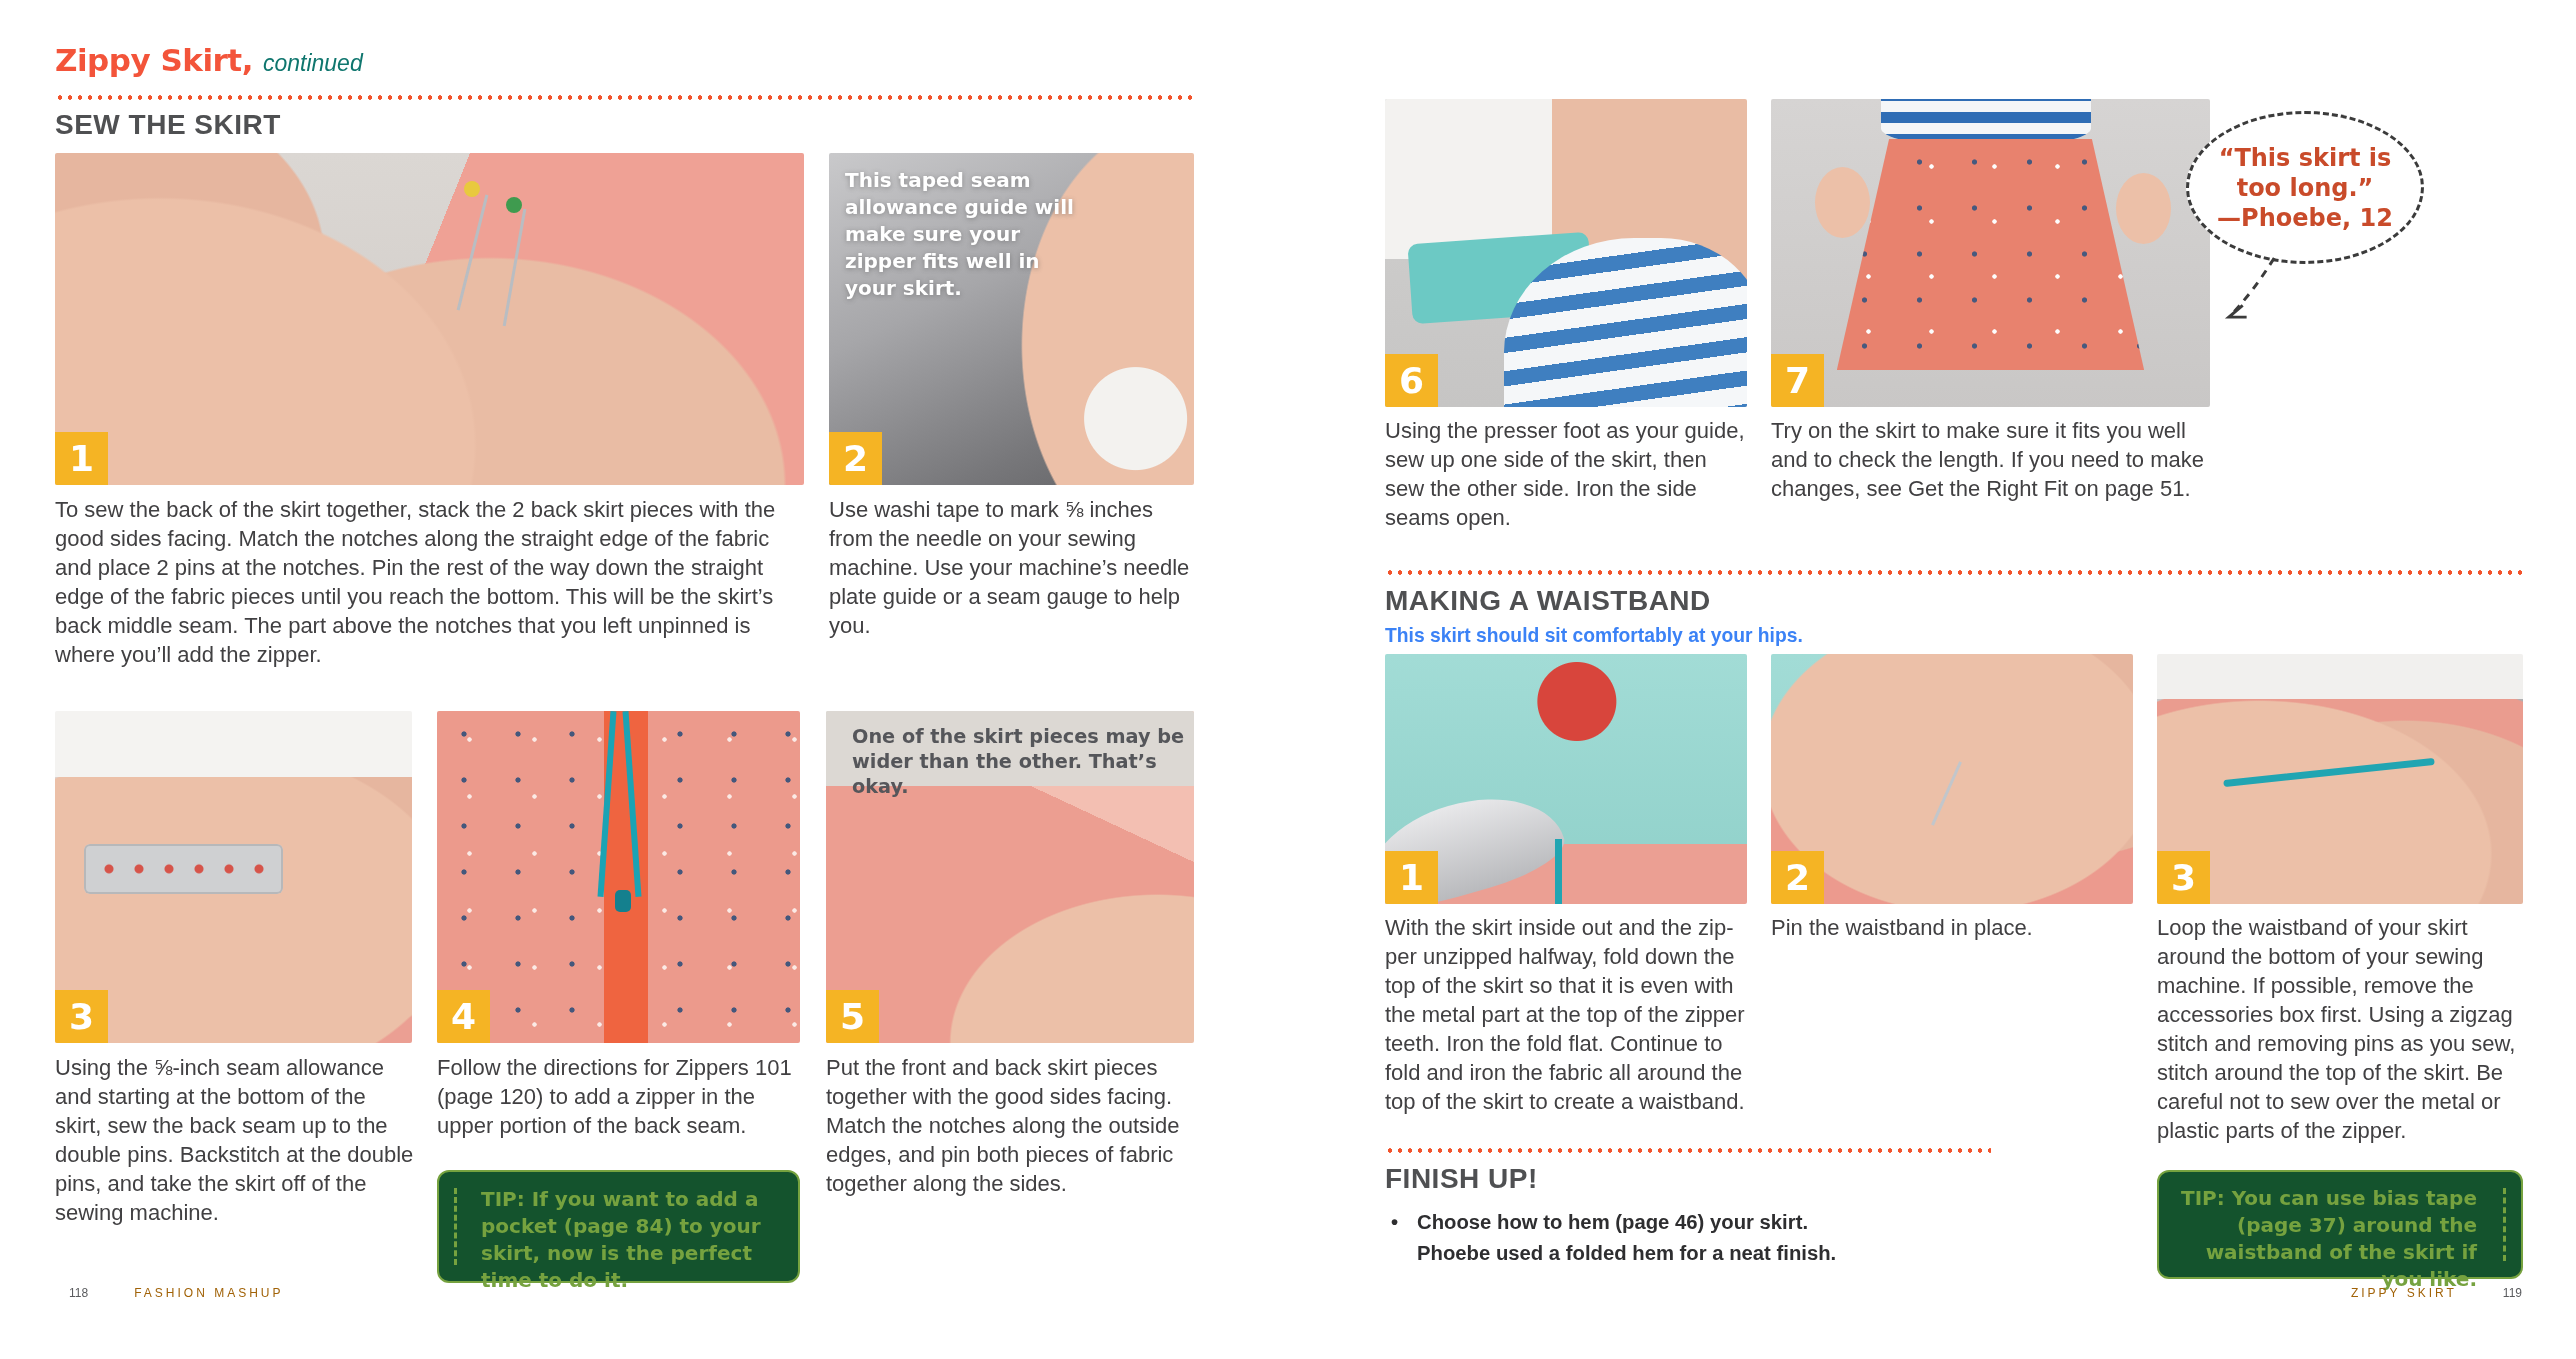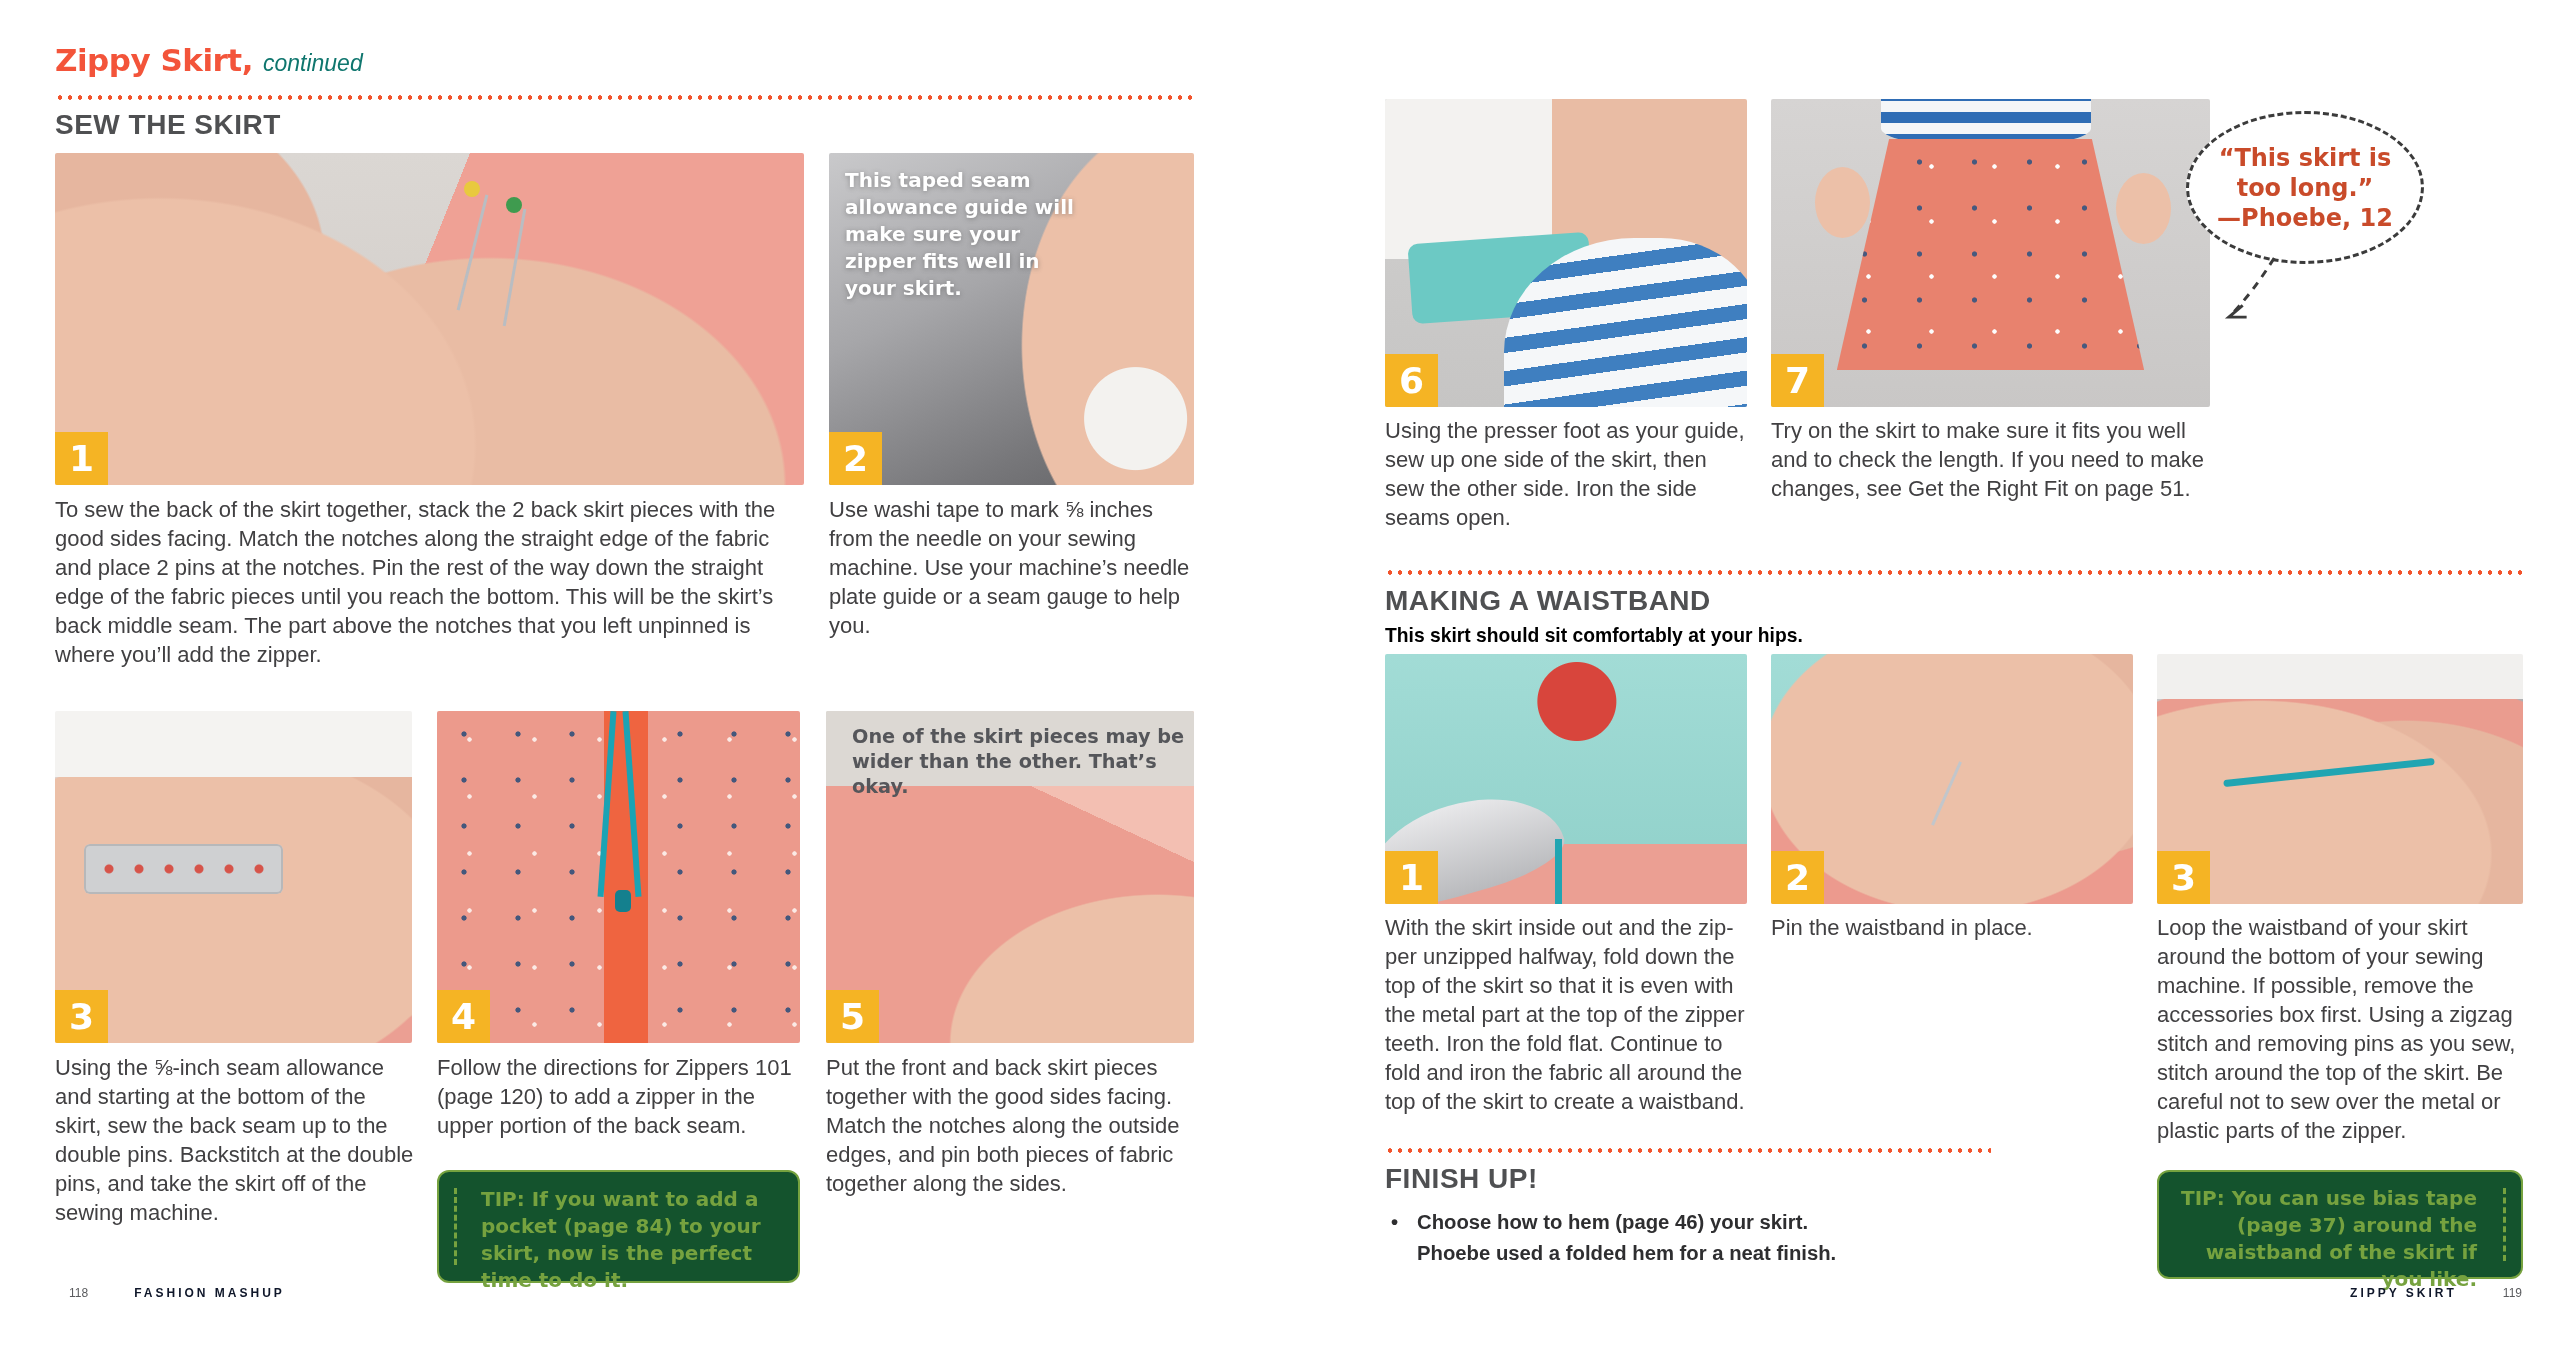--- a/index.html
+++ b/index.html
@@ -8,21 +8,21 @@
   .abs{position:absolute;}
   
   .hdr{position:absolute;white-space:nowrap;}
   .hdr-title{font-family:"DejaVu Sans",sans-serif;font-weight:bold;font-size:31px;color:#f3543a;letter-spacing:-0.5px;}
   .hdr-cont{font-style:italic;font-size:23px;color:#0f766e;margin-left:10px;}
   
   .dotted{position:absolute;height:5px;background-image:radial-gradient(circle,#f2532b 2px,rgba(0,0,0,0) 2.5px);
           background-size:10px 5px;background-repeat:repeat-x;background-position:0 50%;}
   
   .h-sec{position:absolute;font-weight:bold;font-size:28px;color:#4f5052;letter-spacing:0.5px;white-space:nowrap;}
-  .h-sub{position:absolute;font-weight:bold;font-size:19.3px;color:#000000;white-space:nowrap;}
+  .h-sub{position:absolute;font-weight:bold;font-size:19.3px;color:#3b82f6;white-space:nowrap;}
   
   .photo{position:absolute;overflow:hidden;border-radius:2px;}
   .badge{position:absolute;left:0;bottom:0;width:53px;height:53px;background:#f5b424;color:#ffffff;
          display:flex;align-items:center;justify-content:center;
          font-family:"DejaVu Sans",sans-serif;font-weight:bold;font-size:36px;}
   .shape{position:absolute;}
   
   .txt{position:absolute;font-size:22px;line-height:29px;color:#414042;}
   
   .cap-overlay{position:absolute;font-family:"DejaVu Sans",sans-serif;font-weight:bold;
@@ -42,21 +42,21 @@
   .bubble{position:absolute;box-sizing:border-box;border:3px dashed #3b3b3b;border-radius:50%;
           background:#ffffff;display:flex;flex-direction:column;justify-content:center;align-items:center;z-index:5;}
   .bubble-line{font-family:"DejaVu Sans",sans-serif;font-weight:bold;font-size:24px;line-height:30px;color:#c94b2a;}
   .bubble-tail{position:absolute;z-index:5;}
   
   .fin-line{font-weight:bold;font-size:20.3px;line-height:31px;color:#2e2e30;}
   .fin-indent{padding-left:26px;}
   .fin-bullet{display:inline-block;width:26px;}
   
   .footer{position:absolute;display:flex;align-items:baseline;gap:46px;font-size:12px;color:#5a5b5e;}
-  .footer .bktitle{font-weight:bold;letter-spacing:3px;color:#0f172a;}
+  .footer .bktitle{font-weight:normal;letter-spacing:3px;color:#a16207;}
   
   .p1{background:
       radial-gradient(ellipse 317px 248px at 14% 88%,#ecc0a8 0 99%,rgba(0,0,0,0) 100%),
       radial-gradient(ellipse 248px 183px at 3% 32%,#e6b69f 0 99%,rgba(0,0,0,0) 100%),
       radial-gradient(ellipse 297px 228px at 58% 100%,#e9bca4 0 99%,rgba(0,0,0,0) 100%),
       linear-gradient(112deg,rgba(0,0,0,0) 0 47%,#efa195 47%),
       linear-gradient(#dbd7d3,#cfcac6);}
   .pin-stem{width:3px;height:119px;background:#b9bdc2;}
   .pin-head{width:16px;height:16px;border-radius:50%;}
   .p2{background:

